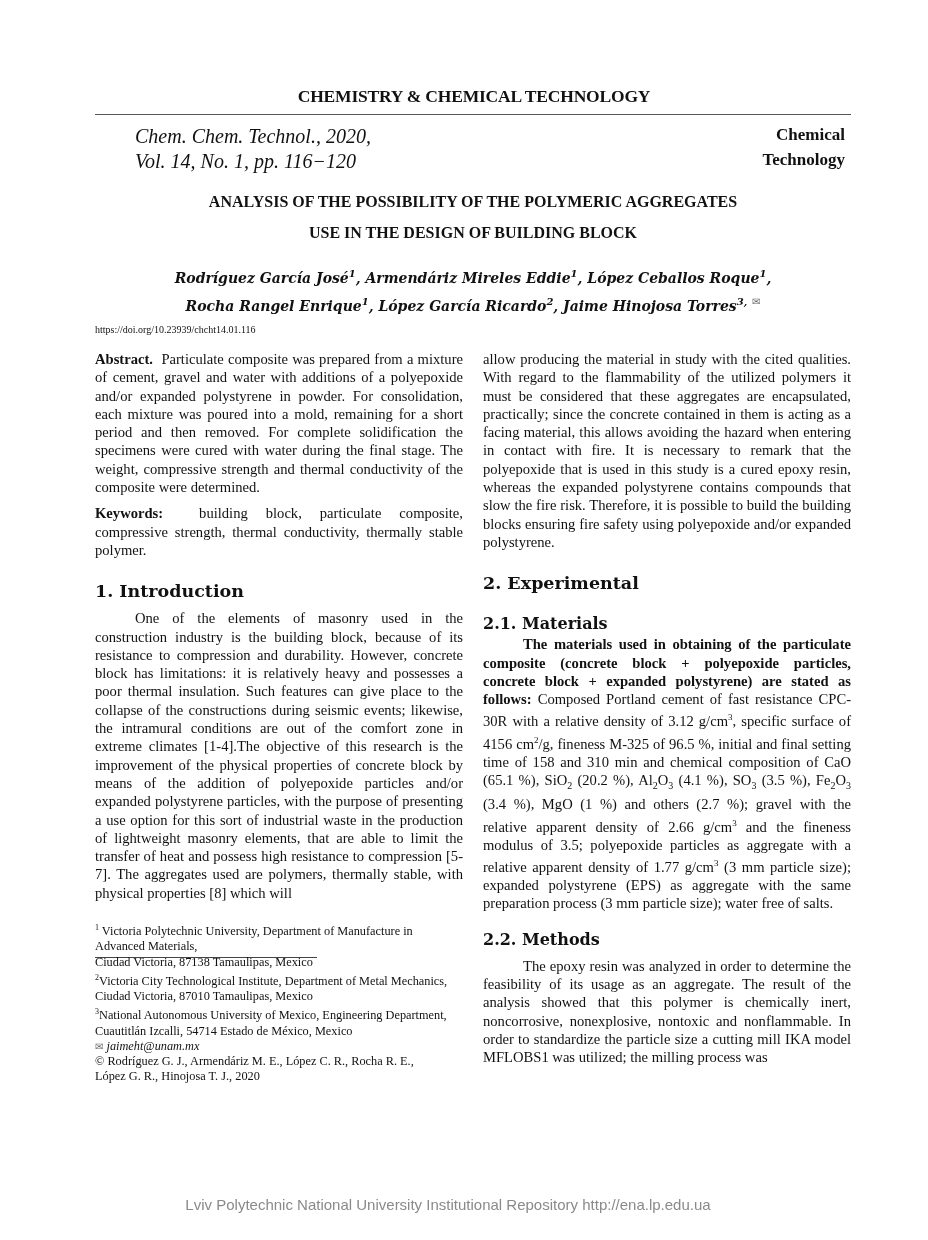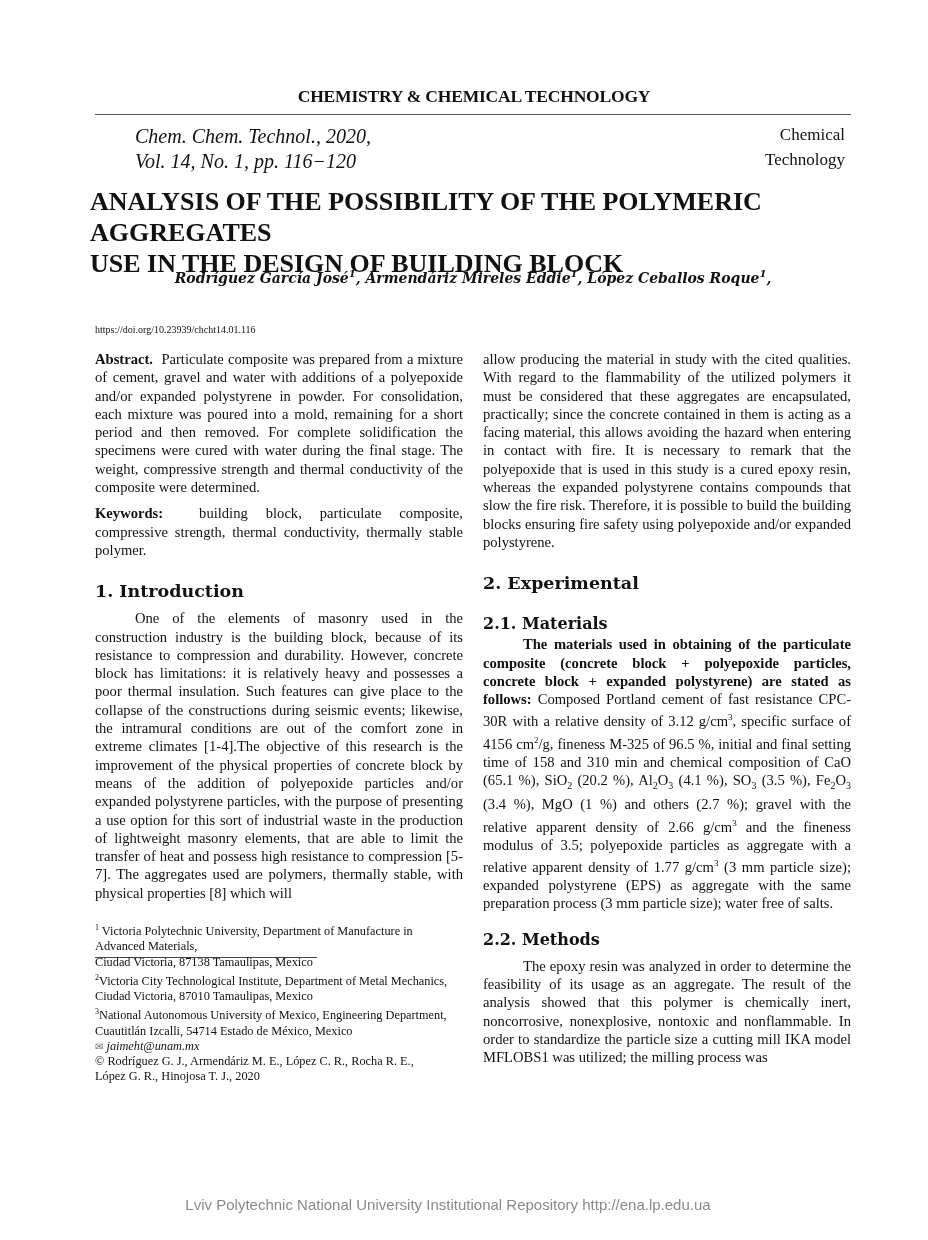--- a/index.html
+++ b/index.html
@@ -3,24 +3,24 @@
   <meta charset="utf-8">
   <style>
     html, body { margin: 0; padding: 0; background: #ffffff; }
     body { width: 928px; height: 1240px; position: relative; overflow: hidden; color: #111; font-family: "Liberation Serif", serif; }
     .abs { position: absolute; }
     #journal-name { left: 0; width: 948px; top: 86px; text-align: center; font-size: 17.5px; font-weight: bold; letter-spacing: -0.2px; }
     #head-rule { left: 95px; width: 756px; top: 114px; height: 0; border-top: 1px solid #555; }
     .cite { left: 111px; font-style: italic; font-size: 20px; margin-left: 24px; }
     #cite1 { top: 125px; }
     #cite2 { top: 150px; }
-    .brand { right: 83px; text-align: center; font-weight: normal; font-size: 17px; }
+    .brand { right: 83px; text-align: center; font-weight: bold; font-size: 17px; }
     #brand1 { top: 125px; }
     #brand2 { top: 150px; }
-    #title { left: 90px; width: 766px; top: 186px; text-align: left; font-size: 26px; font-weight: bold; line-height: 31px; }
+    #title { left: 90px; width: 766px; top: 186px; text-align: center; font-size: 16px; font-weight: bold; line-height: 31px; }
     #authors { left: 90px; width: 766px; top: 262px; text-align: center; font-family: "DejaVu Serif", serif; font-style: italic; font-weight: bold; font-size: 14px; line-height: 24px; }
     #authors sup { font-size: 10px; }
     .env { font-size: 10px; font-style: normal; font-weight: normal; color: #666; vertical-align: super; }
     #doi { left: 95px; top: 324px; font-size: 10px; }
     .col { width: 368px; font-size: 14.6px; line-height: 18.3px; text-align: justify; }
     .col p { margin: 0; }
     #col-left { left: 95px; top: 350px; }
     #col-right { left: 483px; top: 350px; }
     .lbl { font-weight: bold; }
     .kw { margin-top: 8px !important; }
@@ -51,20 +51,26 @@
   <div>ANALYSIS OF THE POSSIBILITY OF THE POLYMERIC AGGREGATES</div>
   <div>USE IN THE DESIGN OF BUILDING BLOCK</div>
 </div>
 
 <div class="abs" id="authors">
   <div>
     <span>Rodríguez García José</span><sup>1</sup><span>, </span>
     <span>Armendáriz Mireles Eddie</span><sup>1</sup><span>, </span>
     <span>López Ceballos Roque</span><sup>1</sup><span>,</span>
   </div>
+  <div>
+    <span>Rocha Rangel Enrique</span><sup>1</sup><span>, </span>
+    <span>López García Ricardo</span><sup>2</sup><span>, </span>
+    <span>Jaime Hinojosa Torres</span><sup>3,</sup>
+    <span class="env">✉</span>
+  </div>
 </div>
 
 <div class="abs" id="doi">https://doi.org/10.23939/chcht14.01.116</div>
 
 <div class="abs col" id="col-left">
   <p><span class="lbl">Abstract.</span>&nbsp; <span>Particulate composite was prepared from a mixture of cement, gravel and water with additions of a polyepoxide and/or expanded polystyrene in powder. For consolidation, each mixture was poured into a mold, remaining for a short period and then removed. For complete solidification the specimens were cured with water during the final stage. The weight, compressive strength and thermal conductivity of the composite were determined.</span></p>
   <p class="kw"><span class="lbl">Keywords:</span>&nbsp; <span>building block, particulate composite, compressive strength, thermal conductivity, thermally stable polymer.</span></p>
   <h2 style="margin-top:20px;margin-bottom:6px;">1. Introduction</h2>
   <p class="indent">One of the elements of masonry used in the construction industry is the building block, because of its resistance to compression and durability. However, concrete block has limitations: it is relatively heavy and possesses a poor thermal insulation. Such features can give place to the collapse of the constructions during seismic events; likewise, the intramural conditions are out of the comfort zone in extreme climates [1-4].The objective of this research is the improvement of the physical properties of concrete block by means of the addition of polyepoxide particles and/or expanded polystyrene particles, with the purpose of presenting a use option for this sort of industrial waste in the production of lightweight masonry elements, that are able to limit the transfer of heat and possess high resistance to compression [5-7]. The aggregates used are polymers, thermally stable, with physical properties [8] which will</p>
 </div>

